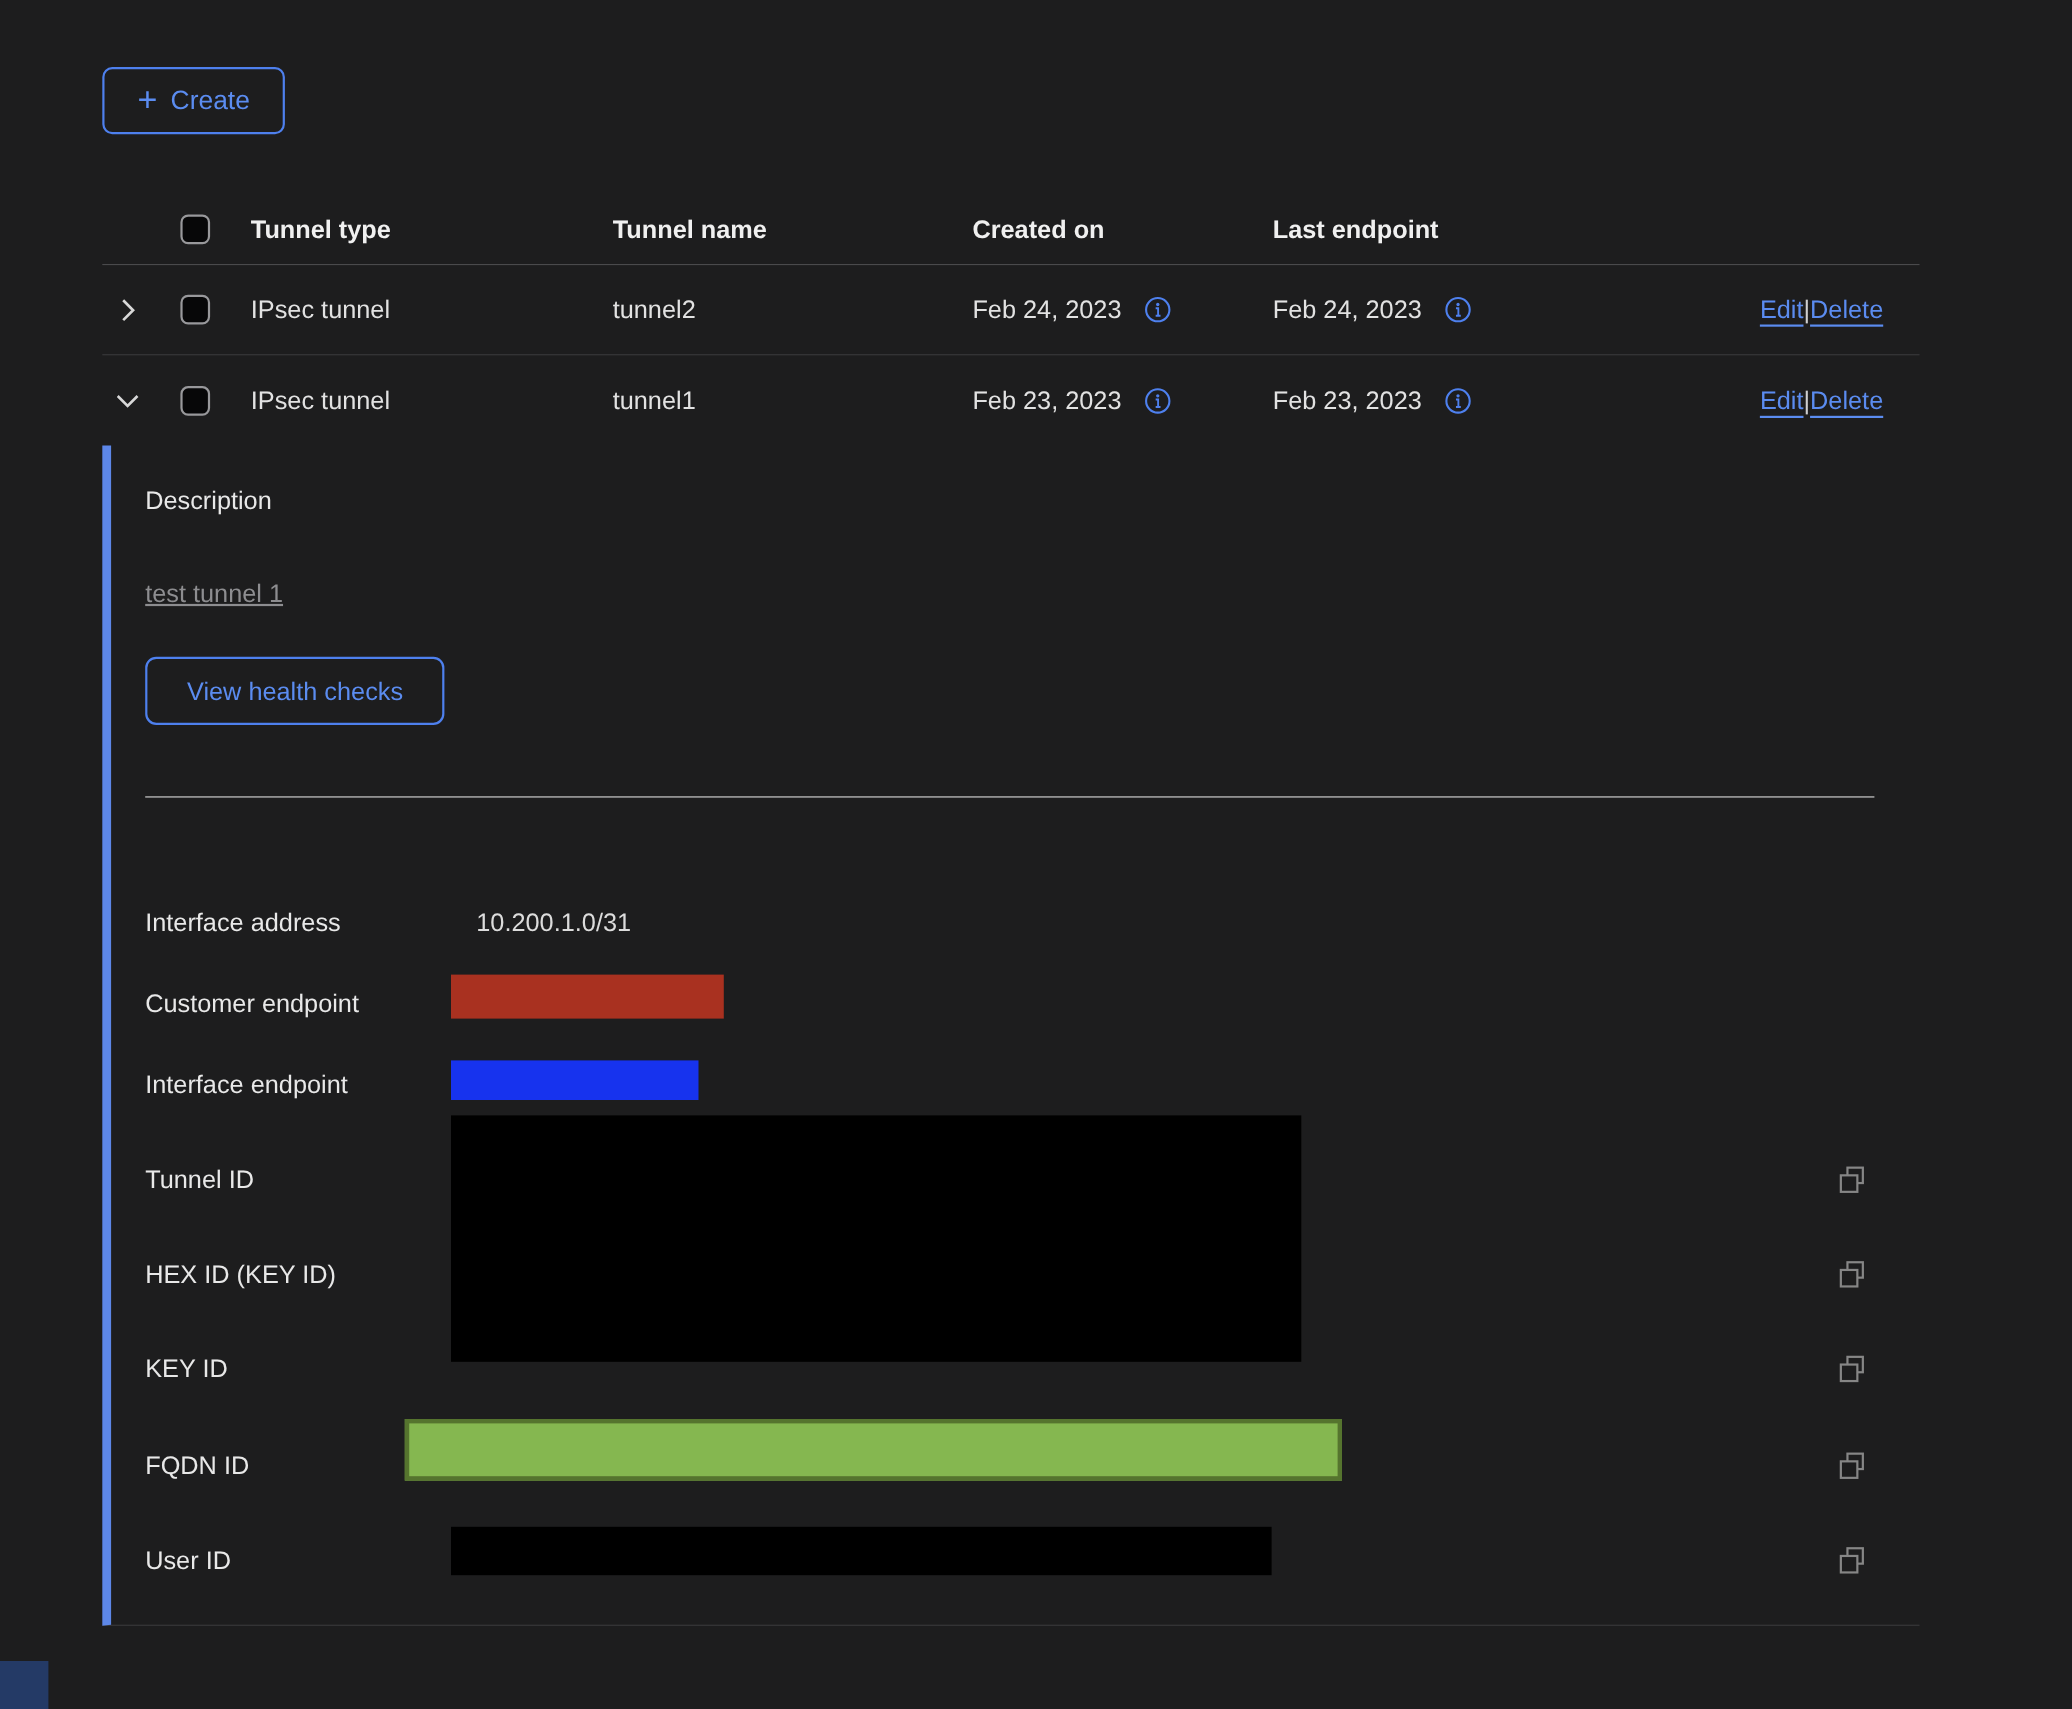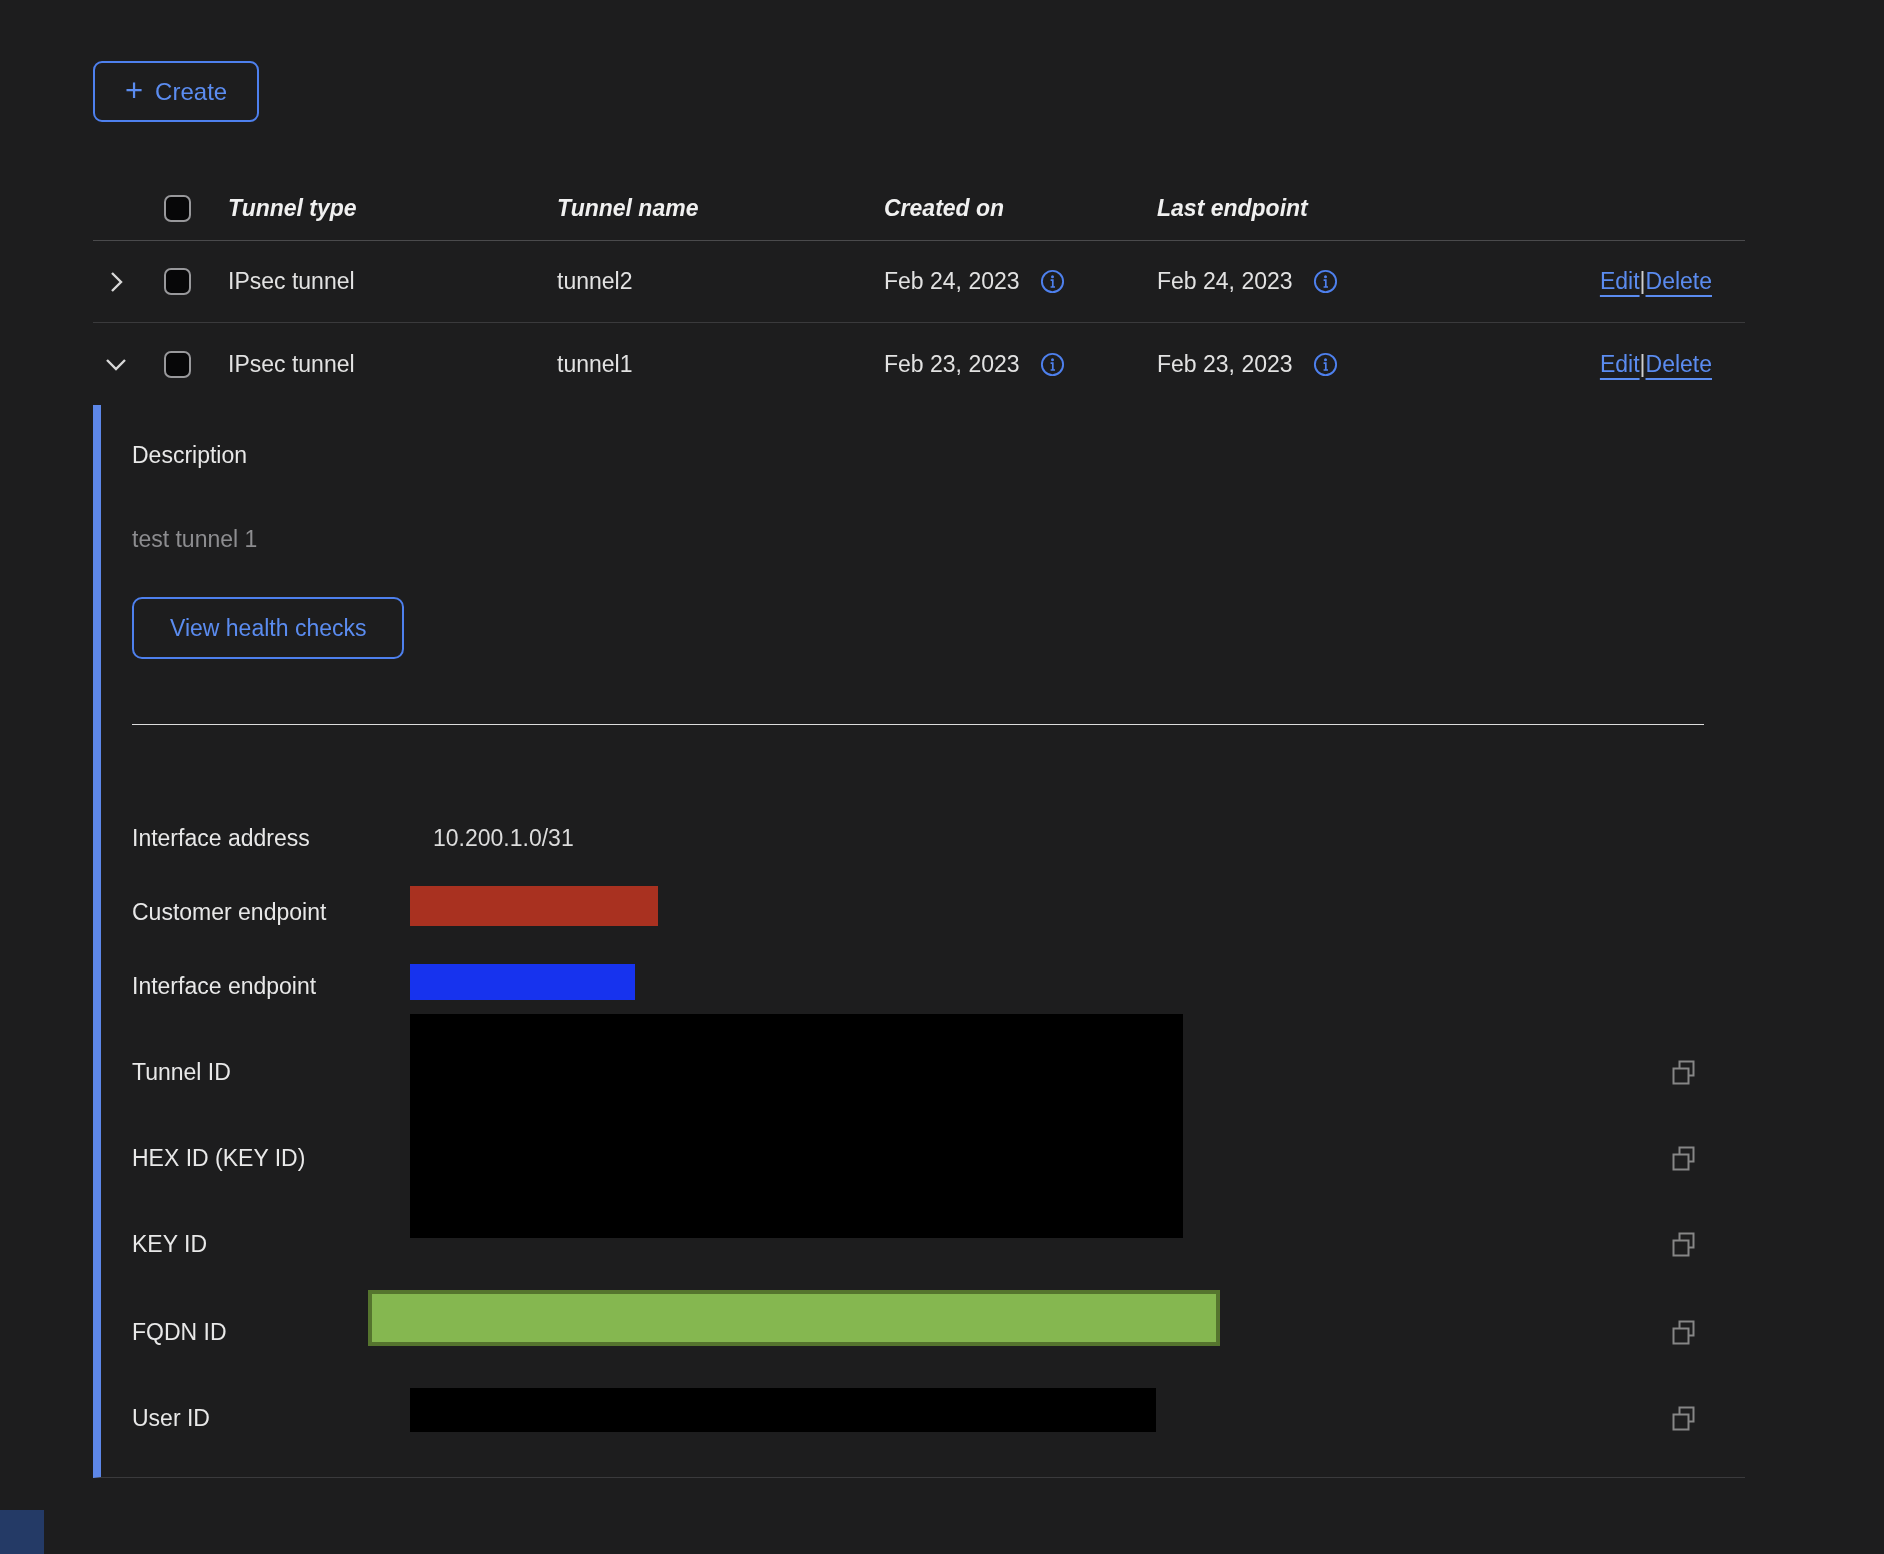--- a/index.html
+++ b/index.html
@@ -25,21 +25,21 @@
   .create-btn .plus { font-size: 31px; font-weight: 300; line-height: 1; margin-top: -3px; }
 
   
   .table { position: absolute; left: 93px; top: 177px; width: 1652px; }
   .row {
     display: grid;
     grid-template-columns: 46px 76px 342px 327px 273px 293px 1fr;
     align-items: center;
   }
   .thead { height: 64px; border-bottom: 1px solid #4a4a4c; }
-  .th { font-weight: 700; color: #f0f0f0; font-size: 23px; font-style: italic; }
+  .th { font-weight: 700; color: #f0f0f0; font-size: 23px; }
   .body-row { height: 82px; border-bottom: 1px solid #3a3a3c; font-size: 23px; color: #e2e2e2; }
   .row-1 { height: 82px; border-bottom: none; }
   .c-type { padding-left: 13px; }
   .cell { display: flex; align-items: center; }
   .c-chevron { justify-content: center; }
   .c-check  { justify-content: center; }
   .c-actions { justify-content: flex-end; padding-right: 33px; gap: 0; font-size: 23px; }
 
   .checkbox {
     width: 27px; height: 27px;
@@ -59,21 +59,21 @@
   }
   .pipe { color: #cfcfcf; }
 
   
   .expanded {
     border-left: 8px solid #5d87e8;
     border-bottom: 1px solid #3a3a3c;
     padding: 36px 0 45px 31px;
   }
   .desc-label { font-size: 23px; color: #e8e8e8; line-height: 28px; }
-  .desc-value { font-size: 23px; color: #8d8d90; line-height: 28px; margin-top: 56px; }
+  .desc-value { font-size: 23px; color: #8d8d90; line-height: 28px; margin-top: 56px; text-decoration: underline; }
   .health-btn {
     margin-top: 44px;
     height: 62px; padding: 16px 36px;
     background: transparent;
     border: 2px solid #4e80ee; border-radius: 10px;
     color: #5b8cf0; font-size: 23px; font-family: inherit; cursor: pointer;
     display: inline-flex; align-items: center;
   }
   .light-divider { margin-top: 65px; height: 1px; background: #dcdcdc; width: 1572px; }
 

